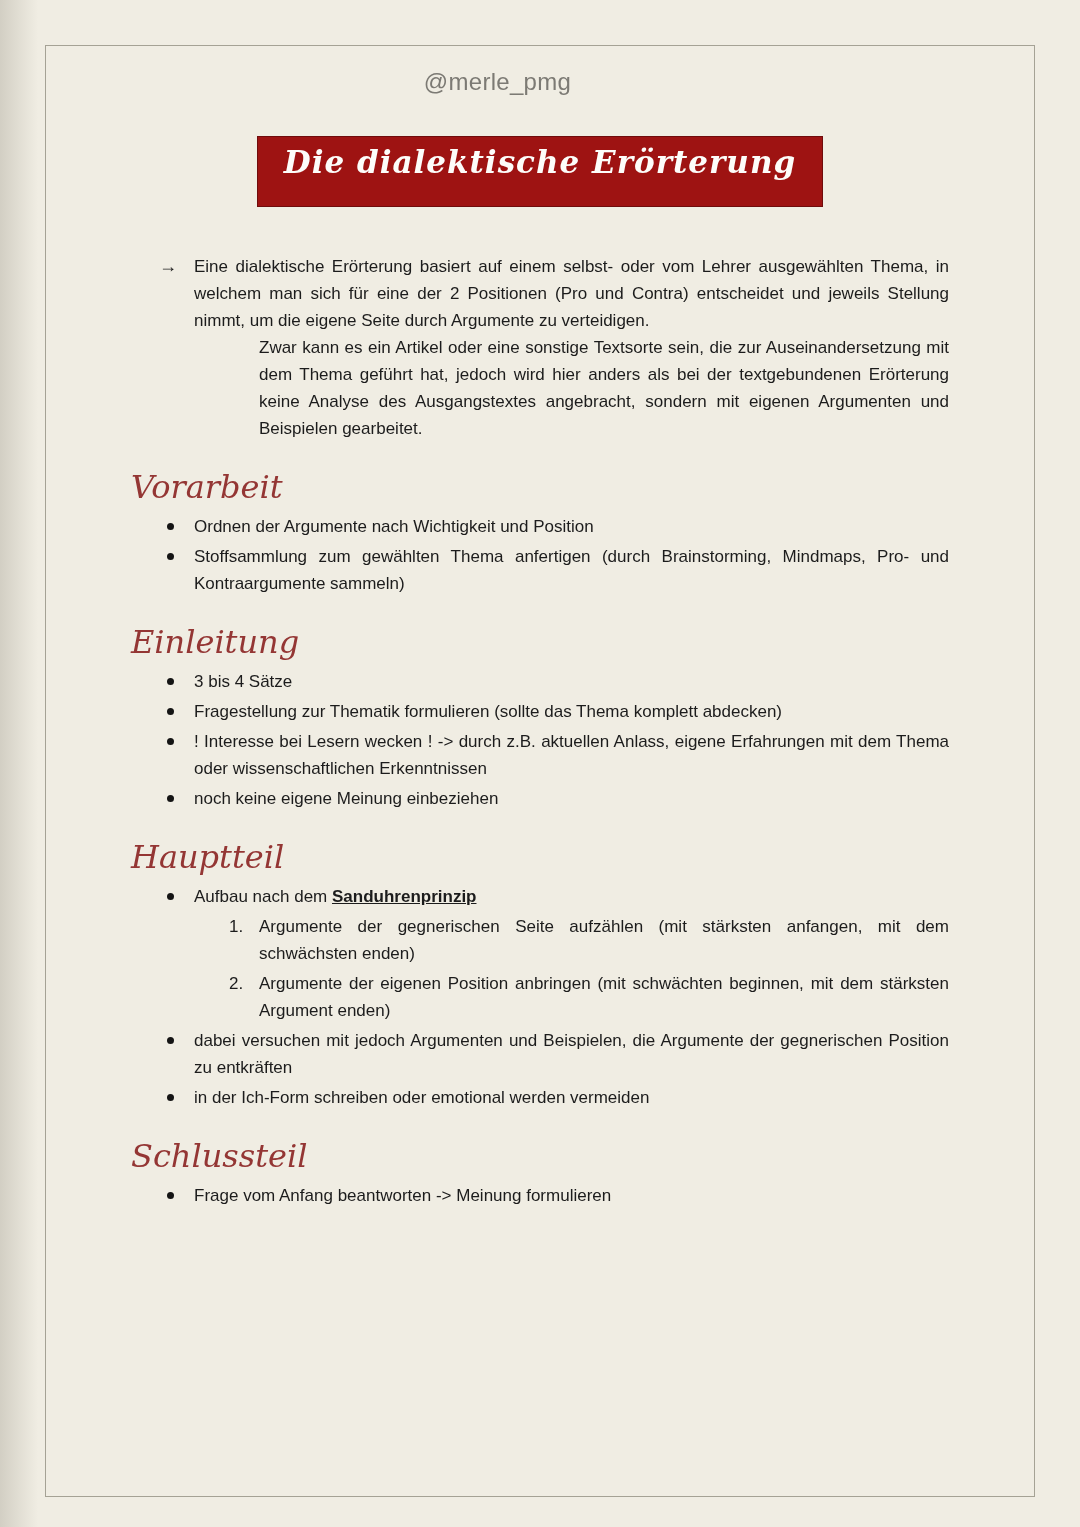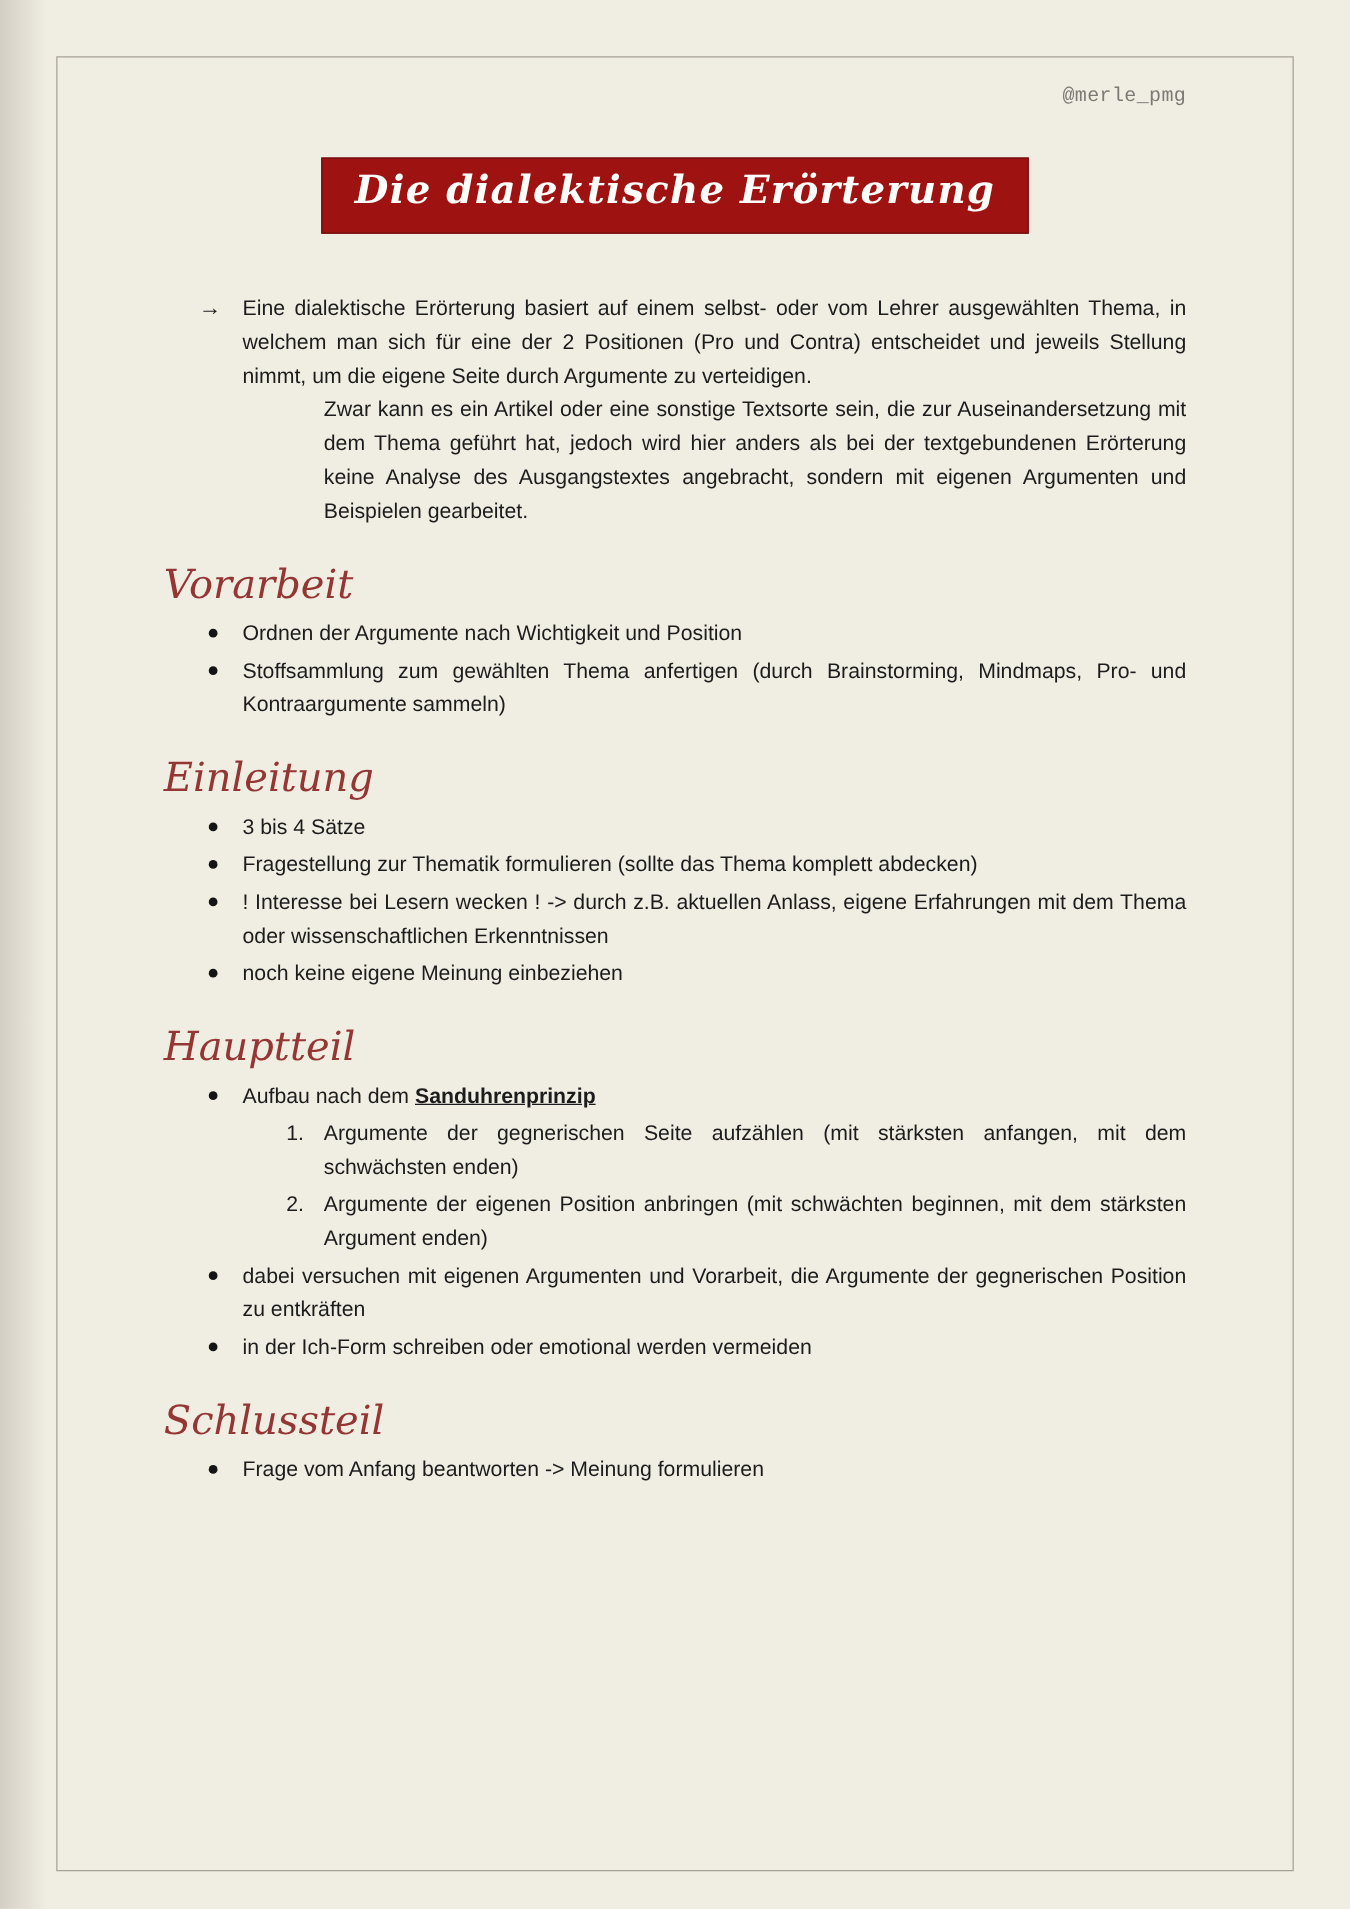--- a/index.html
+++ b/index.html
@@ -20,33 +20,33 @@
     pointer-events: none;
   }
   .page {
     position: absolute;
     left: 45px; top: 45px;
     width: 990px; height: 1452px;
     border: 1px solid #a5a295;
     background: #f0ede3;
   }
   .watermark {
-    text-align: right;
+    text-align: center;
     padding: 22px 85px 0 0;
-    font-family: Liberation Mono, monospace;
-    font-size: 16px;
+    font-family: Liberation Sans, sans-serif;
+    font-size: 24px;
     color: #7c7a74;
     letter-spacing: 0.3px;
   }
   .banner {
     margin: 40px auto 0;
     width: fit-content;
     background: #9e1312;
     border: 1px solid #6f0c0c;
-    padding: 7px 26px 16px;
+    padding: 7px 26px 26px;
   }
   .banner-text {
     font-family: "DejaVu Serif", serif;
     font-style: italic;
     font-weight: bold;
     font-size: 31px;
     color: #fdfdfa;
     letter-spacing: 1px;
   }
   .content {
@@ -143,21 +143,21 @@
     <div class="numitem">
       <span class="nummark">1.</span>
       <p class="numtext">Argumente der gegnerischen Seite aufzählen (mit stärksten anfangen, mit dem schwächsten enden)</p>
     </div>
     <div class="numitem">
       <span class="nummark">2.</span>
       <p class="numtext">Argumente der eigenen Position anbringen (mit schwächten beginnen, mit dem stärksten Argument enden)</p>
     </div>
     <div class="bullet">
       <span class="dot"></span>
-      <p class="btext">dabei versuchen mit eigenen Argumenten und Vorarbeit, die Argumente der gegnerischen Position zu entkräften</p>
+      <p class="btext">dabei versuchen mit jedoch Argumenten und Beispielen, die Argumente der gegnerischen Position zu entkräften</p>
     </div>
     <div class="bullet">
       <span class="dot"></span>
       <p class="btext">in der Ich-Form schreiben oder emotional werden vermeiden</p>
     </div>
 
     <h2 class="heading">Schlussteil</h2>
     <div class="bullet">
       <span class="dot"></span>
       <p class="btext">Frage vom Anfang beantworten -&gt; Meinung formulieren</p>

